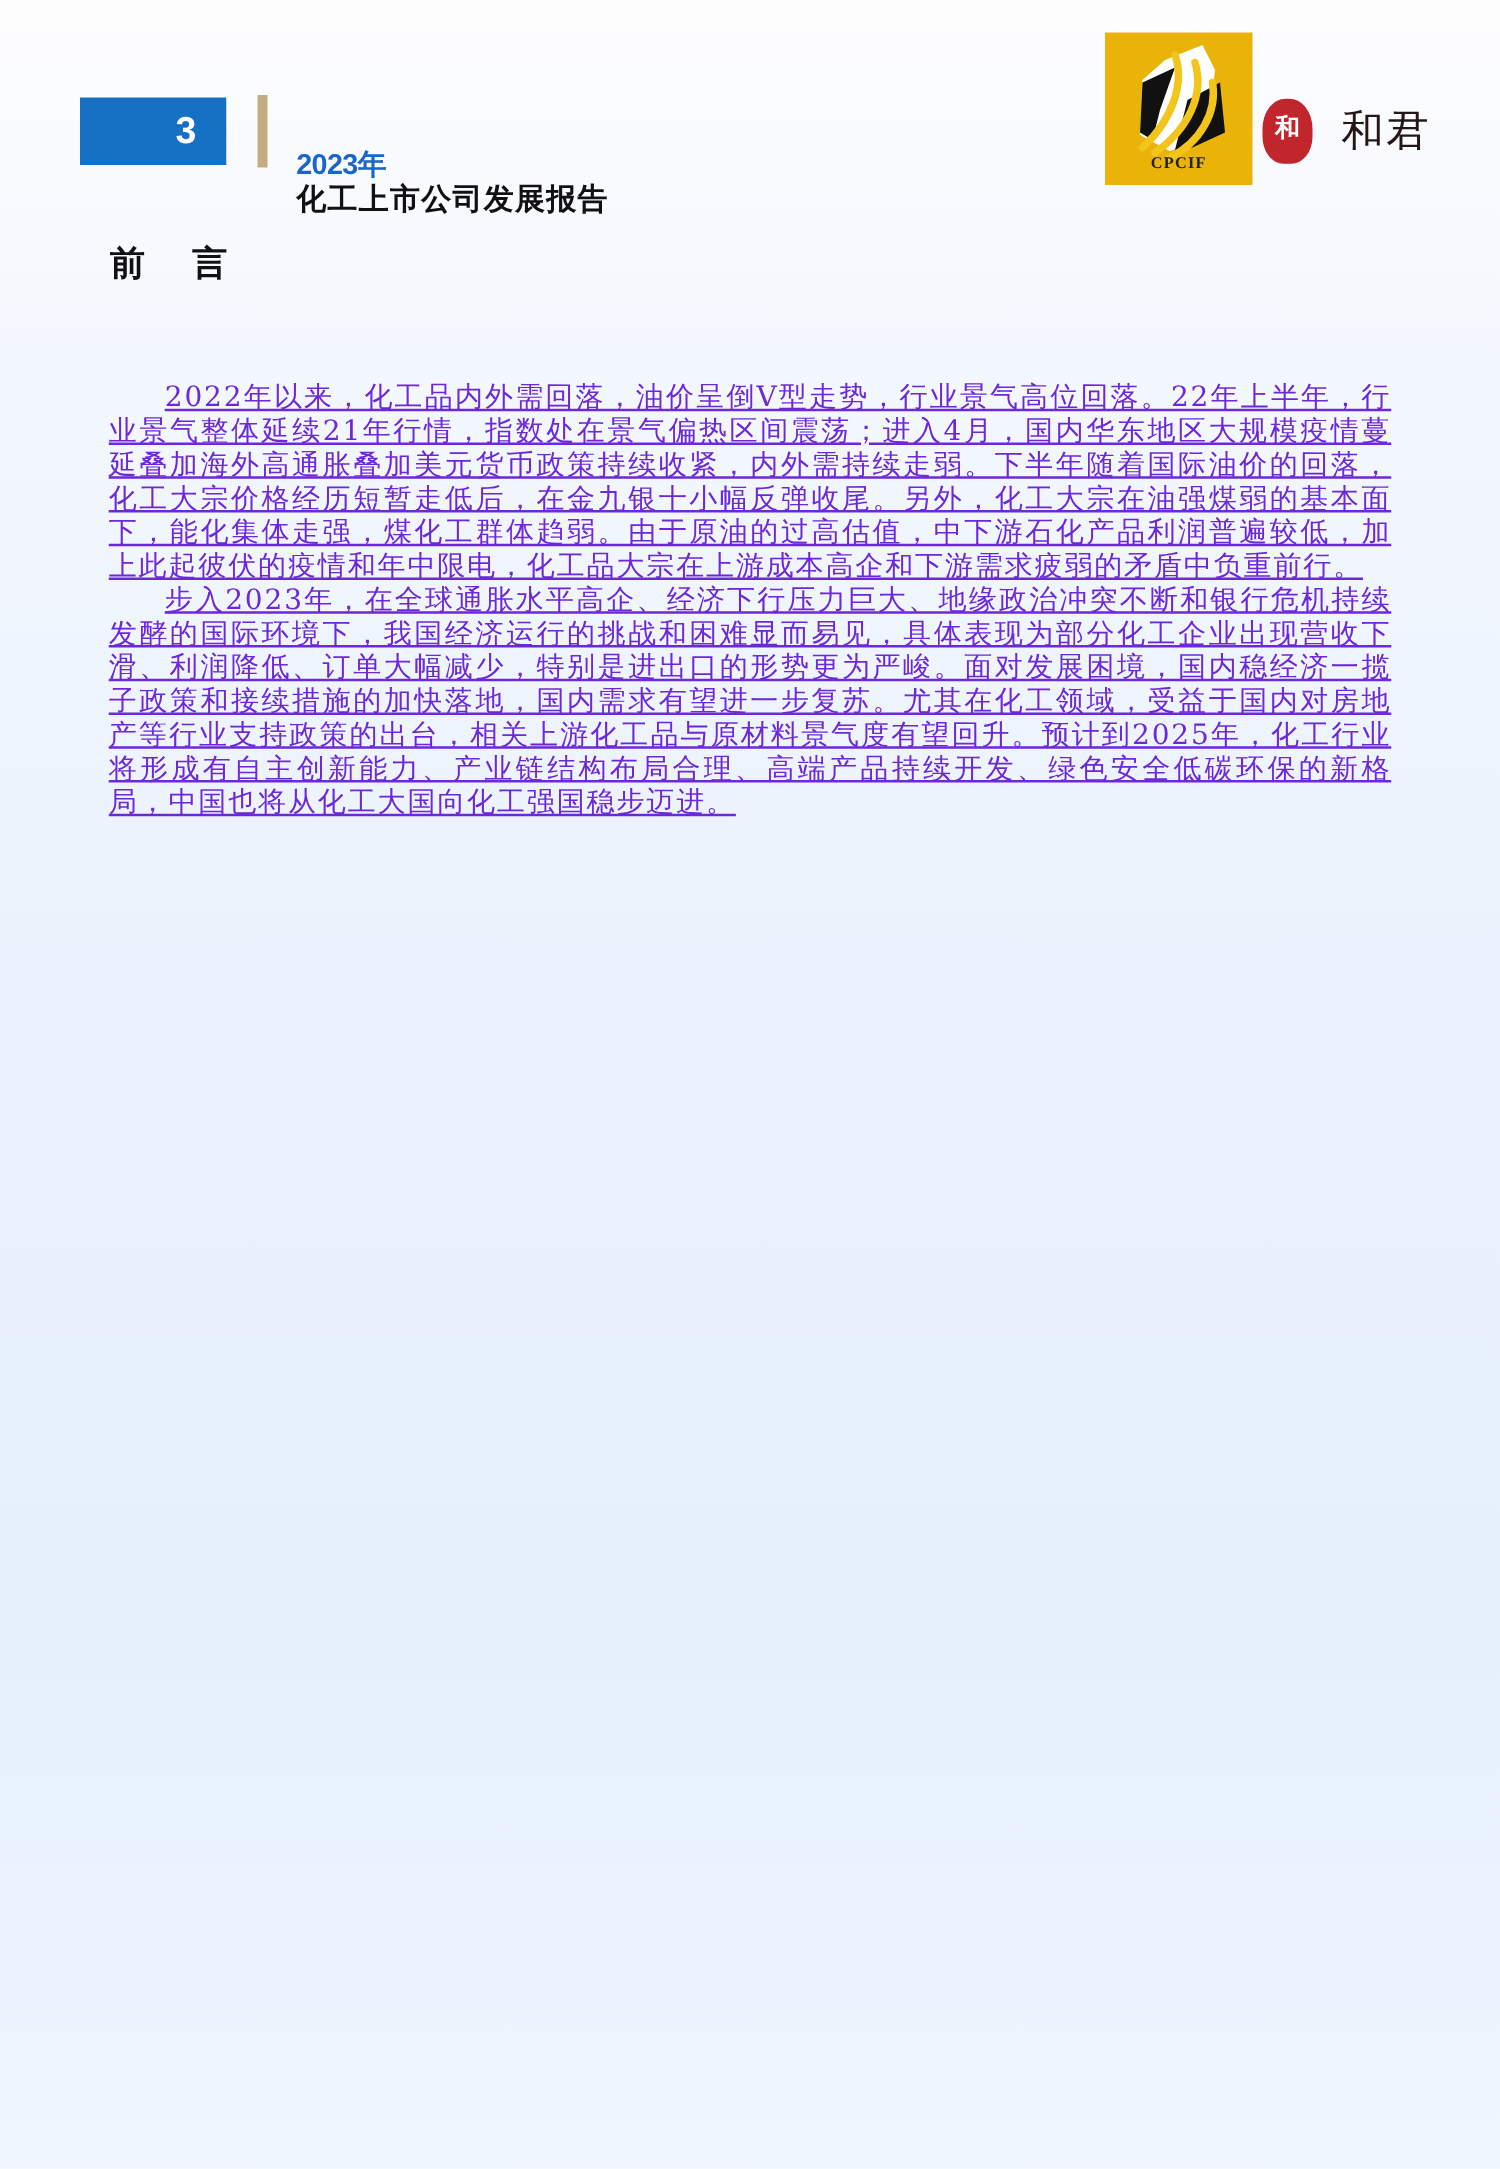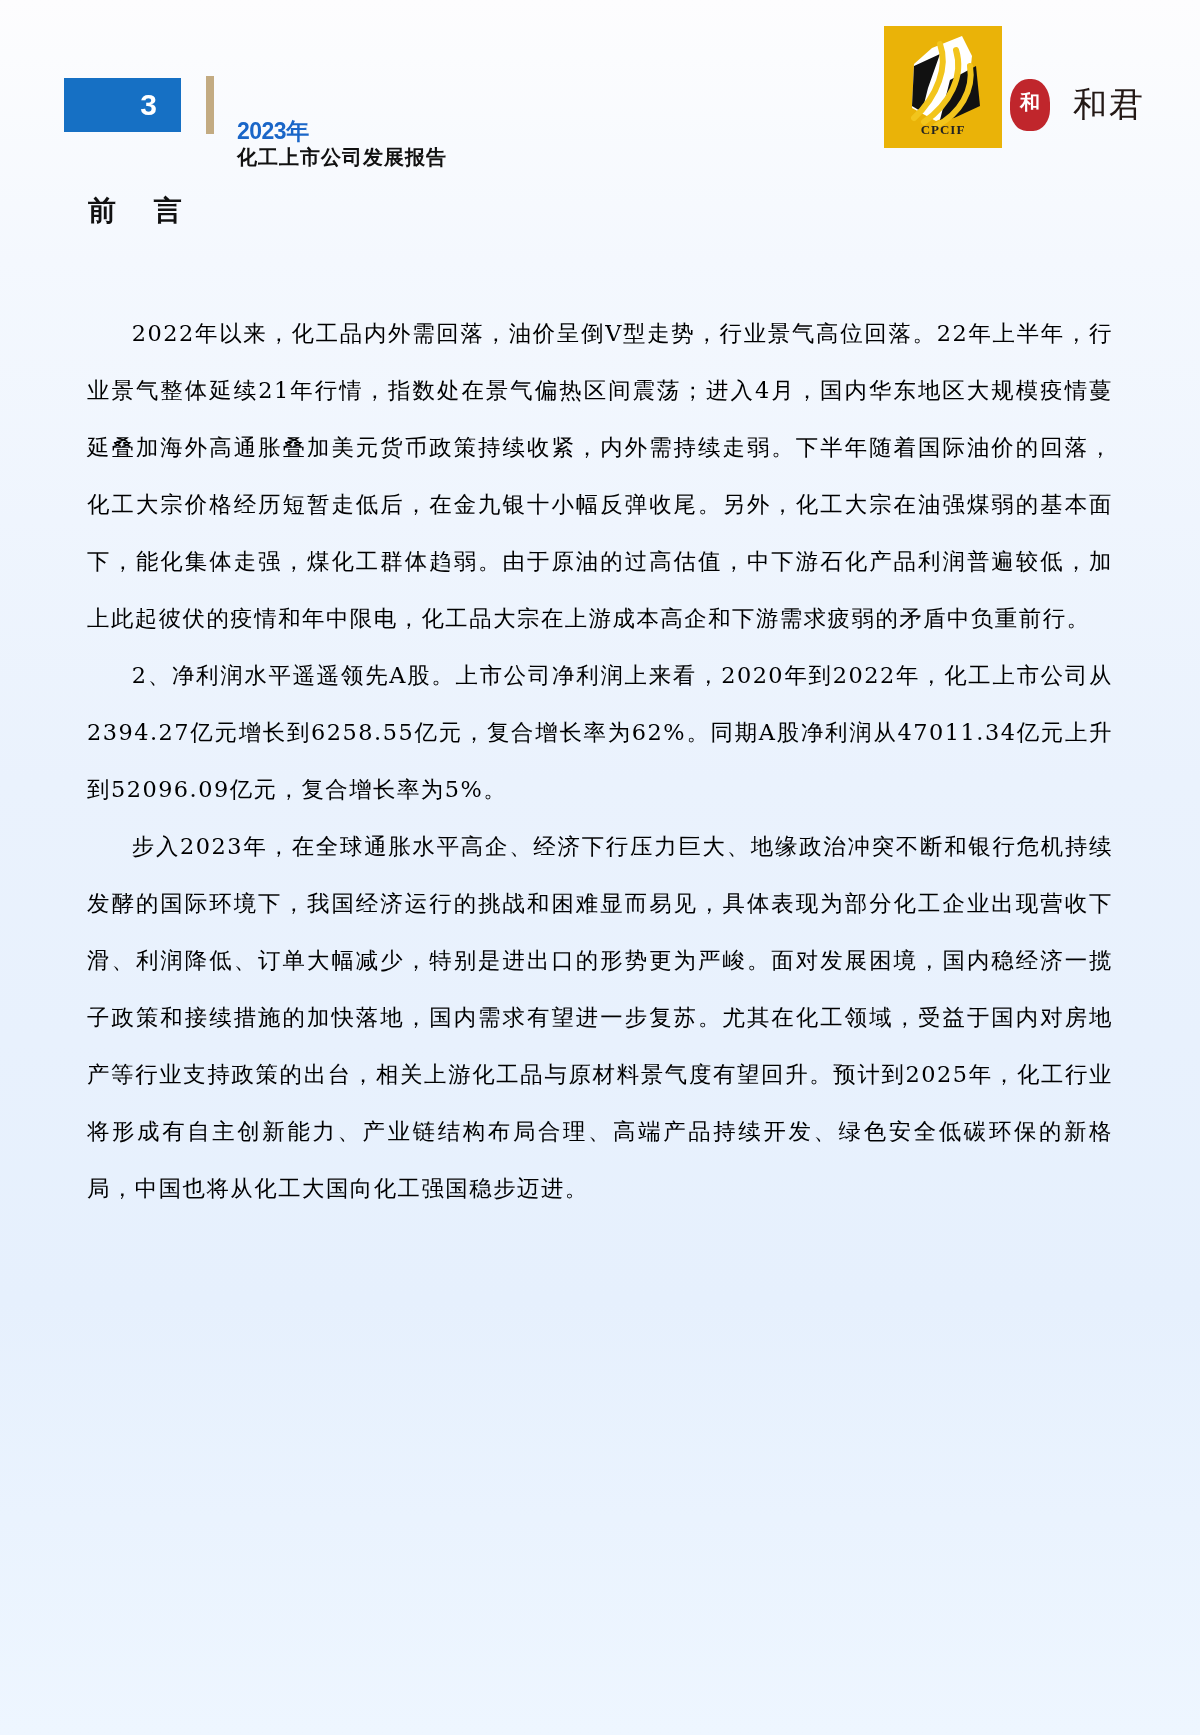--- a/index.html
+++ b/index.html
@@ -51,21 +51,21 @@
       font-weight: bold;
       color: #1a66c8;
       font-size: 23px;
       letter-spacing: -0.5px;
       margin-top: 40px;
     }
     .header-report {
       font-family: "DejaVu Sans", sans-serif;
       font-weight: bold;
       color: #111;
-      font-size: 20px;
+      font-size: 24px;
       margin-top: 4px;
       letter-spacing: 1px;
     }
     .logo-cpcif {
       position: absolute;
       left: 884px;
       top: 26px;
       width: 118px;
       height: 122px;
       background: #eab308;
@@ -124,24 +124,25 @@
       letter-spacing: 14px;
       color: #111;
       text-align: right;
     }
     .body-text {
       position: absolute;
       left: 87px;
       top: 305px;
       width: 1026px;
       font-size: 22.4px;
-      line-height: 57px;
-      color: #000000;
+      line-height: 27px;
+      color: #6d28d9;
       letter-spacing: 1.5px;
       text-align: justify;
+      text-decoration: underline;
     }
     .body-text p {
       margin: 0;
       text-indent: 2em;
     }
   </style>
 </head>
 <body>
 
 <div class="page-number-box">
@@ -167,15 +168,14 @@
 
 <div class="logo-hejun">
   <div class="hejun-seal">和</div>
   <div class="hejun-text">和君</div>
 </div>
 
 <div class="section-heading">前 言</div>
 
 <div class="body-text">
   <p>2022年以来，化工品内外需回落，油价呈倒V型走势，行业景气高位回落。22年上半年，行业景气整体延续21年行情，指数处在景气偏热区间震荡；进入4月，国内华东地区大规模疫情蔓延叠加海外高通胀叠加美元货币政策持续收紧，内外需持续走弱。下半年随着国际油价的回落，化工大宗价格经历短暂走低后，在金九银十小幅反弹收尾。另外，化工大宗在油强煤弱的基本面下，能化集体走强，煤化工群体趋弱。由于原油的过高估值，中下游石化产品利润普遍较低，加上此起彼伏的疫情和年中限电，化工品大宗在上游成本高企和下游需求疲弱的矛盾中负重前行。</p>
-  <p>2、净利润水平遥遥领先A股。上市公司净利润上来看，2020年到2022年，化工上市公司从2394.27亿元增长到6258.55亿元，复合增长率为62%。同期A股净利润从47011.34亿元上升到52096.09亿元，复合增长率为5%。</p>
   <p>步入2023年，在全球通胀水平高企、经济下行压力巨大、地缘政治冲突不断和银行危机持续发酵的国际环境下，我国经济运行的挑战和困难显而易见，具体表现为部分化工企业出现营收下滑、利润降低、订单大幅减少，特别是进出口的形势更为严峻。面对发展困境，国内稳经济一揽子政策和接续措施的加快落地，国内需求有望进一步复苏。尤其在化工领域，受益于国内对房地产等行业支持政策的出台，相关上游化工品与原材料景气度有望回升。预计到2025年，化工行业将形成有自主创新能力、产业链结构布局合理、高端产品持续开发、绿色安全低碳环保的新格局，中国也将从化工大国向化工强国稳步迈进。</p>
 </div>
 
 </body></html>

